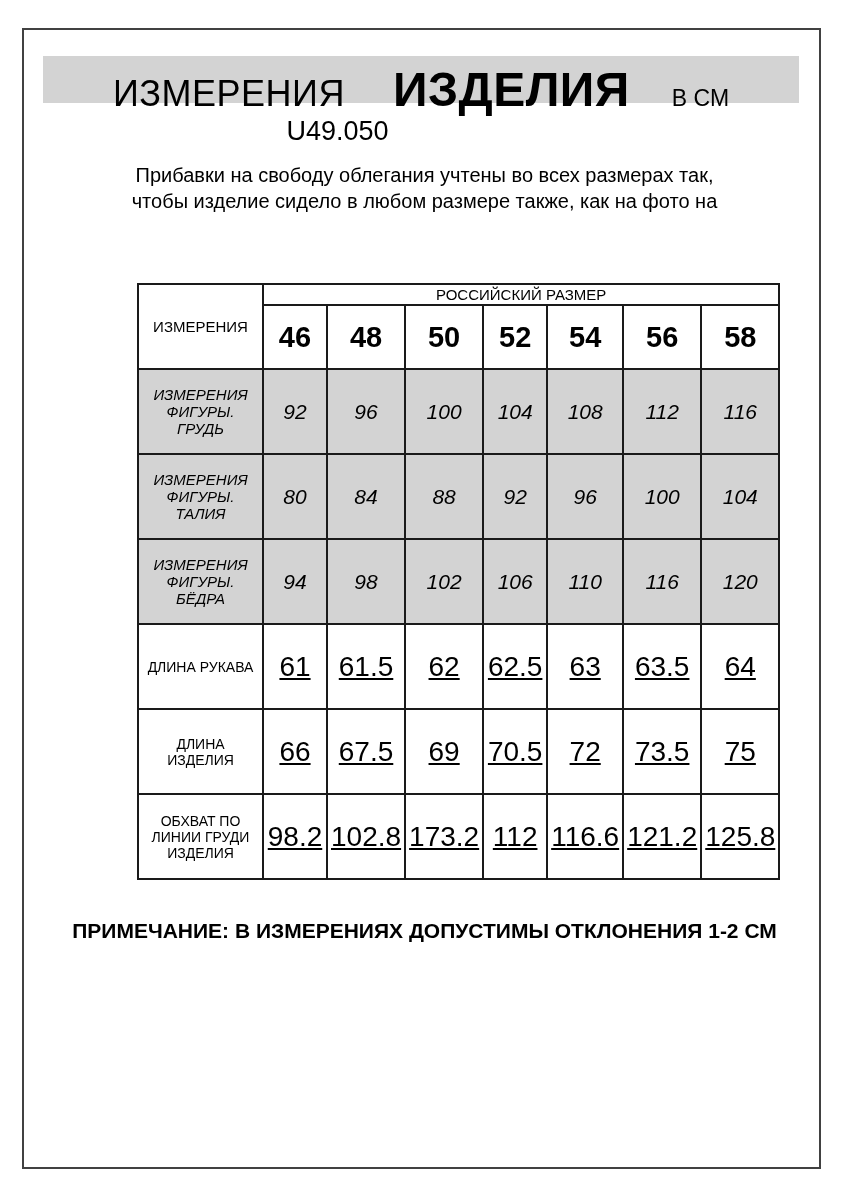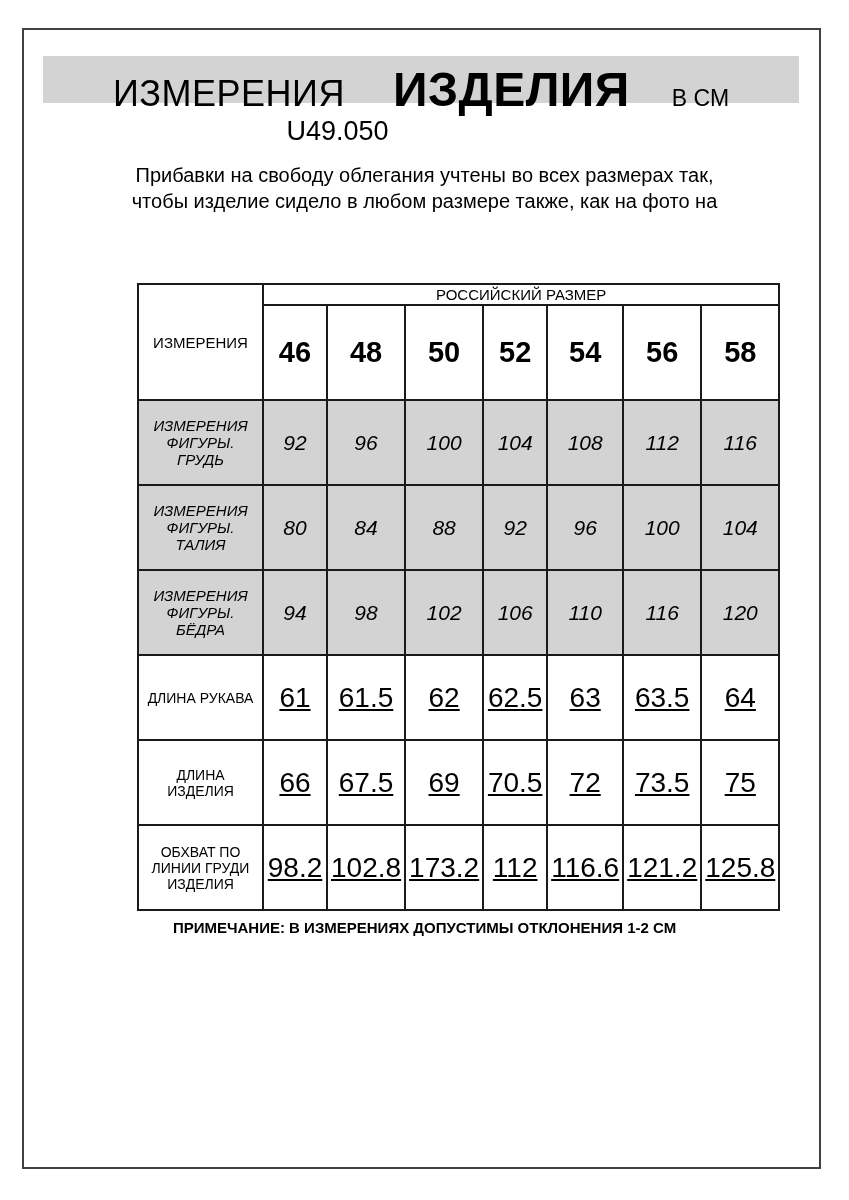--- a/index.html
+++ b/index.html
@@ -82,21 +82,21 @@
     background: #ffffff;
   }
   .group-cell {
     font-size: 15px;
     height: 21px;
     background: #ffffff;
   }
   .size-cell {
     font-size: 29px;
     font-weight: bold;
-    height: 95px;
+    height: 64px;
     background: #ffffff;
   }
   tr.data-row td { height: 85px; }
   tr.shaded td { background: #d3d3d3; }
   tr.shaded .row-label {
     font-style: italic;
     font-size: 15px;
   }
   tr.shaded .value-cell {
     font-style: italic;
@@ -110,21 +110,21 @@
   tr.plain .value-cell {
     font-style: normal;
     font-size: 28px;
     text-decoration: underline;
   }
   .footer-note {
     position: absolute;
     left: 0; top: 919px;
     width: 849px;
     text-align: center;
-    font-size: 15px;
+    font-size: 21px;
     font-weight: bold;
   }
 </style>
 </head>
 <body>
 
 <div class="page-frame"></div>
 
 <div class="title-bar">
   <span class="title-regular">ИЗМЕРЕНИЯ</span>

